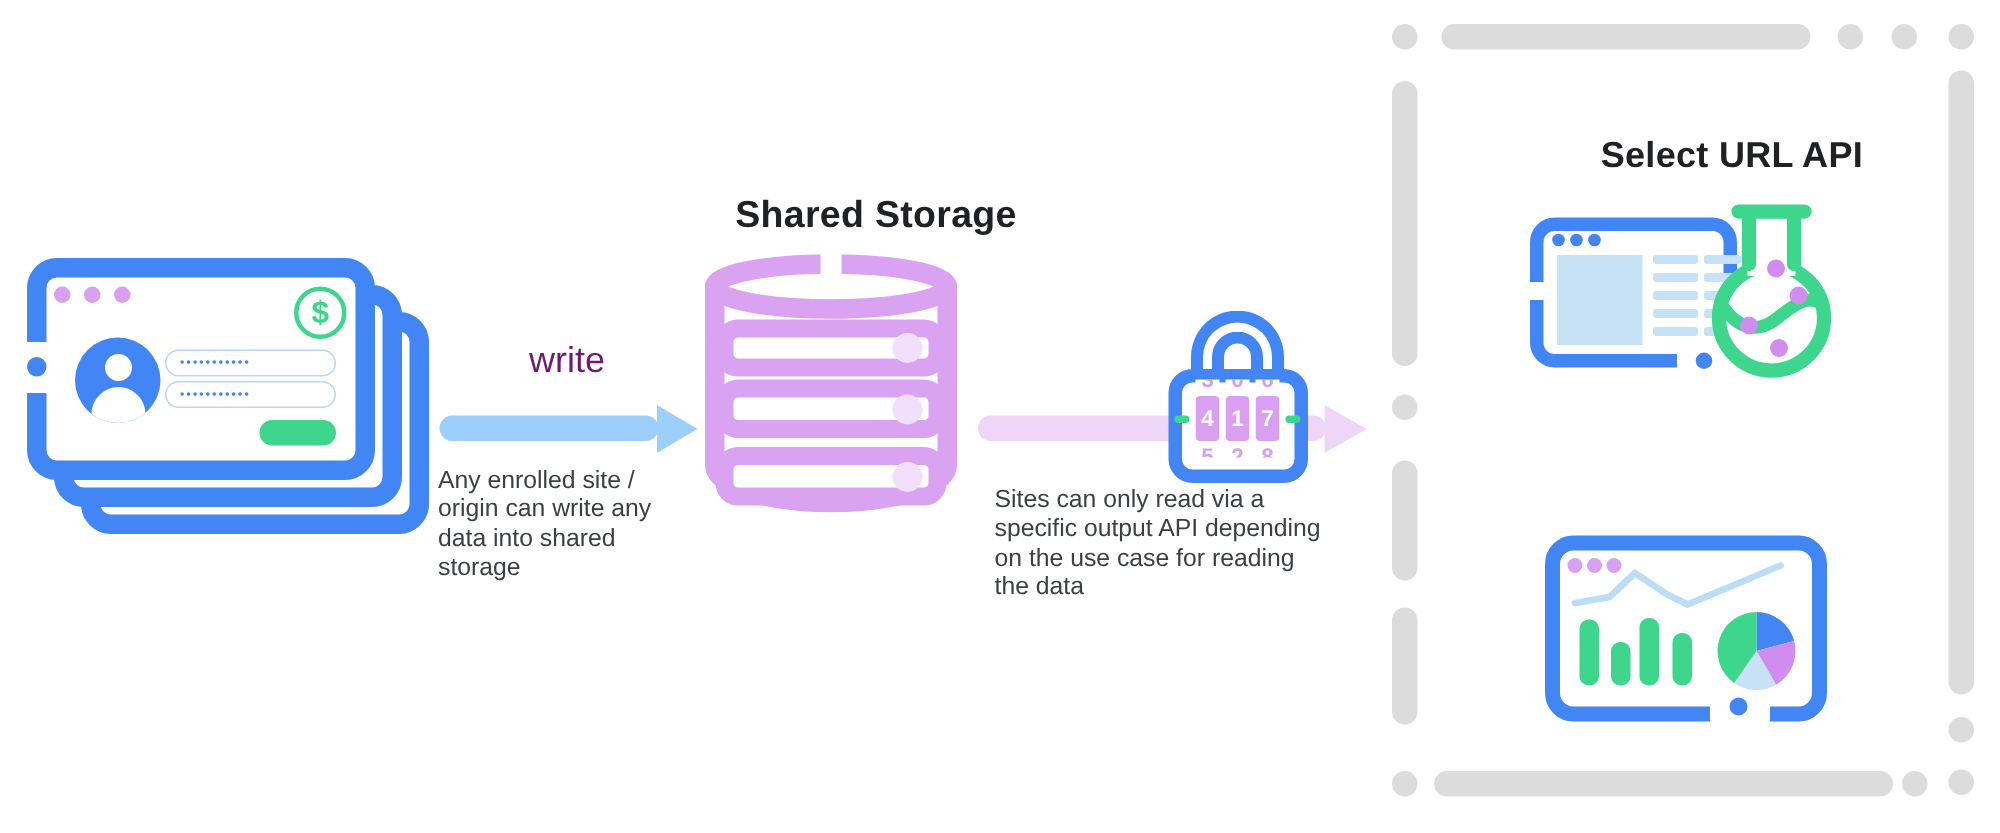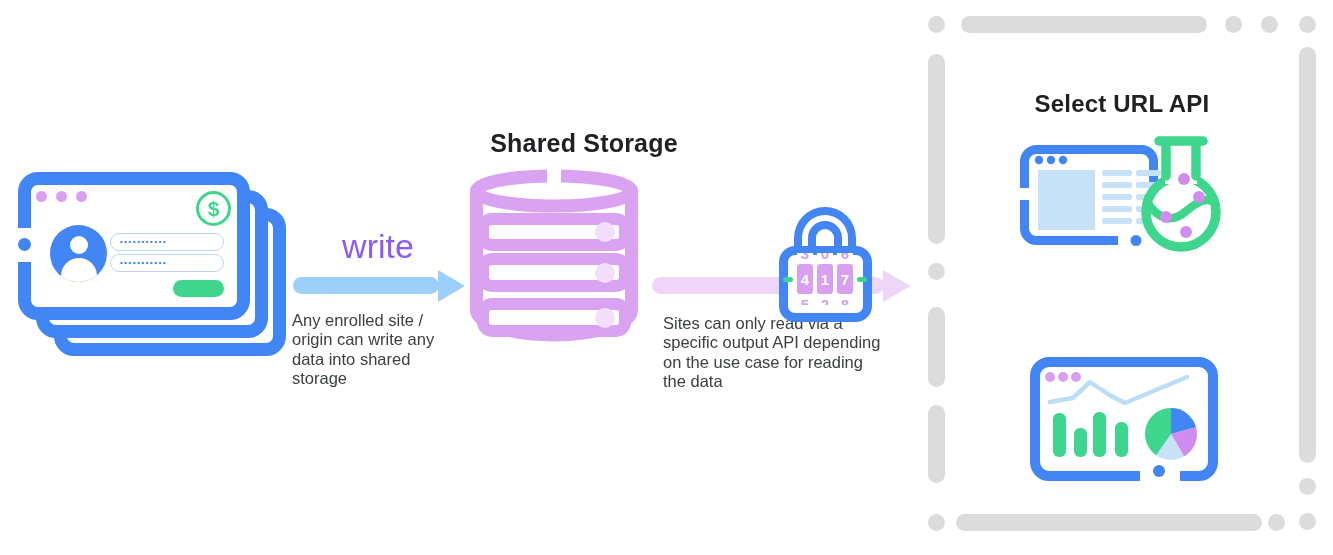--- a/index.html
+++ b/index.html
@@ -30,21 +30,21 @@
   .pw-input {
     position:absolute; left:79px; width:114px; height:18px; background:#ffffff;
     border:1.5px solid #BBD5F5; border-radius:9px; color:#4285F4; font-weight:bold;
     font-size:8px; letter-spacing:1.5px; line-height:15px; padding-left:9px; overflow:hidden;
   }
   .green-btn { position:absolute; left:142px; top:95px; width:51px; height:17px; border-radius:9px; background:#3DD68C; }
 
   
   .arrow-body { position:absolute; height:17px; border-radius:9px; }
   .arrow-head { position:absolute; width:0; height:0; border-top:16px solid transparent; border-bottom:16px solid transparent; }
-  .flow-label { position:absolute; font-size:34px; color:#8b5cf6; text-align:center; }
+  .flow-label { position:absolute; font-size:24px; color:#701a75; text-align:center; }
   .flow-desc  { position:absolute; font-size:16.5px; line-height:1.17; color:#3C4043; }
   .section-title { position:absolute; font-size:24px; font-weight:bold; color:#202124; text-align:center; letter-spacing:0.2px; }
 
   
   .shackle-outer { position:absolute; left:794px; top:207px; width:62px; height:50px;
     border:8px solid #4285F4; border-bottom:none; border-radius:31px 31px 0 0; }
   .shackle-inner { position:absolute; left:808px; top:221px; width:34px; height:36px;
     border:8px solid #4285F4; border-bottom:none; border-radius:17px 17px 0 0; }
   .lock-body { position:absolute; left:779px; top:246px; width:93px; height:76px;
     background:#ffffff; border:9px solid #4285F4; border-radius:16px; }
@@ -103,21 +103,21 @@
     <rect x="13" y="51" width="142" height="26" rx="9" fill="#ffffff" stroke="#D9A3F1" stroke-width="12"></rect>
     <rect x="13" y="91" width="142" height="27" rx="9" fill="#ffffff" stroke="#D9A3F1" stroke-width="12"></rect>
     <rect x="13" y="136" width="142" height="27" rx="9" fill="#ffffff" stroke="#D9A3F1" stroke-width="12"></rect>
     <circle cx="135" cy="64" r="10" fill="#F2DFFB"></circle>
     <circle cx="135" cy="105" r="10" fill="#F2DFFB"></circle>
     <circle cx="135" cy="150" r="10" fill="#F2DFFB"></circle>
   </svg>
 
   <div class="arrow-body" style="left:652px; top:277px; width:232px; background:#EFD6F9;"></div>
   <div class="arrow-head" style="left:883px; top:269.5px; border-left:28px solid #EFD6F9;"></div>
-  <div class="flow-desc" style="left:663px; top:314px; width:218px;">Sites can only read via a specific output API depending on the use case for reading the data</div>
+  <div class="flow-desc" style="left:663px; top:324px; width:218px;">Sites can only read via a specific output API depending on the use case for reading the data</div>
 
   <div>
     <div class="shackle-outer"></div>
     <div class="shackle-inner"></div>
     <div class="lock-body"></div>
     <div class="dial" style="left:797px;">
       <div class="dial-part" style="top:-8px;">3</div>
       <div class="dial-mid">4</div>
       <div class="dial-part" style="top:43px;">5</div>
     </div>
@@ -146,21 +146,21 @@
     <div class="gdash" style="left:1299px; top:513px; width:17px;  height:17px;"></div>
     <div class="gdash" style="left:928px;  top:514px; width:17px;  height:17px;"></div>
     <div class="gdash" style="left:956px;  top:514px; width:306px; height:17px;"></div>
     <div class="gdash" style="left:1268px; top:514px; width:17px;  height:17px;"></div>
     <div class="gdash" style="left:928px;  top:54px;  width:17px;  height:190px;"></div>
     <div class="gdash" style="left:928px;  top:263px; width:17px;  height:17px;"></div>
     <div class="gdash" style="left:928px;  top:307px; width:17px;  height:80px;"></div>
     <div class="gdash" style="left:928px;  top:405px; width:17px;  height:78px;"></div>
   </div>
 
-  <div class="section-title" style="left:1002px; top:90px; width:240px;">Select URL API</div>
+  <div class="section-title" style="left:1002px; top:90px; width:240px;text-align:right;">Select URL API</div>
   <svg class="abs" style="left:1015px; top:134px;" width="212" height="122" viewBox="0 0 212 122">
     <rect x="9.5" y="15.5" width="129" height="91" rx="12" fill="#ffffff" stroke="#4285F4" stroke-width="9"></rect>
     <rect x="3" y="54" width="14" height="12" fill="#ffffff"></rect>
     <rect x="103" y="99" width="36" height="16" fill="#ffffff"></rect>
     <circle cx="121" cy="106.5" r="5.5" fill="#4285F4"></circle>
     <circle cx="24" cy="26" r="4.2" fill="#4285F4"></circle>
     <circle cx="36" cy="26" r="4.2" fill="#4285F4"></circle>
     <circle cx="48" cy="26" r="4.2" fill="#4285F4"></circle>
     <rect x="23" y="36" width="57" height="60" fill="#C7E1F6"></rect>
     <g fill="#C7E1F6">

